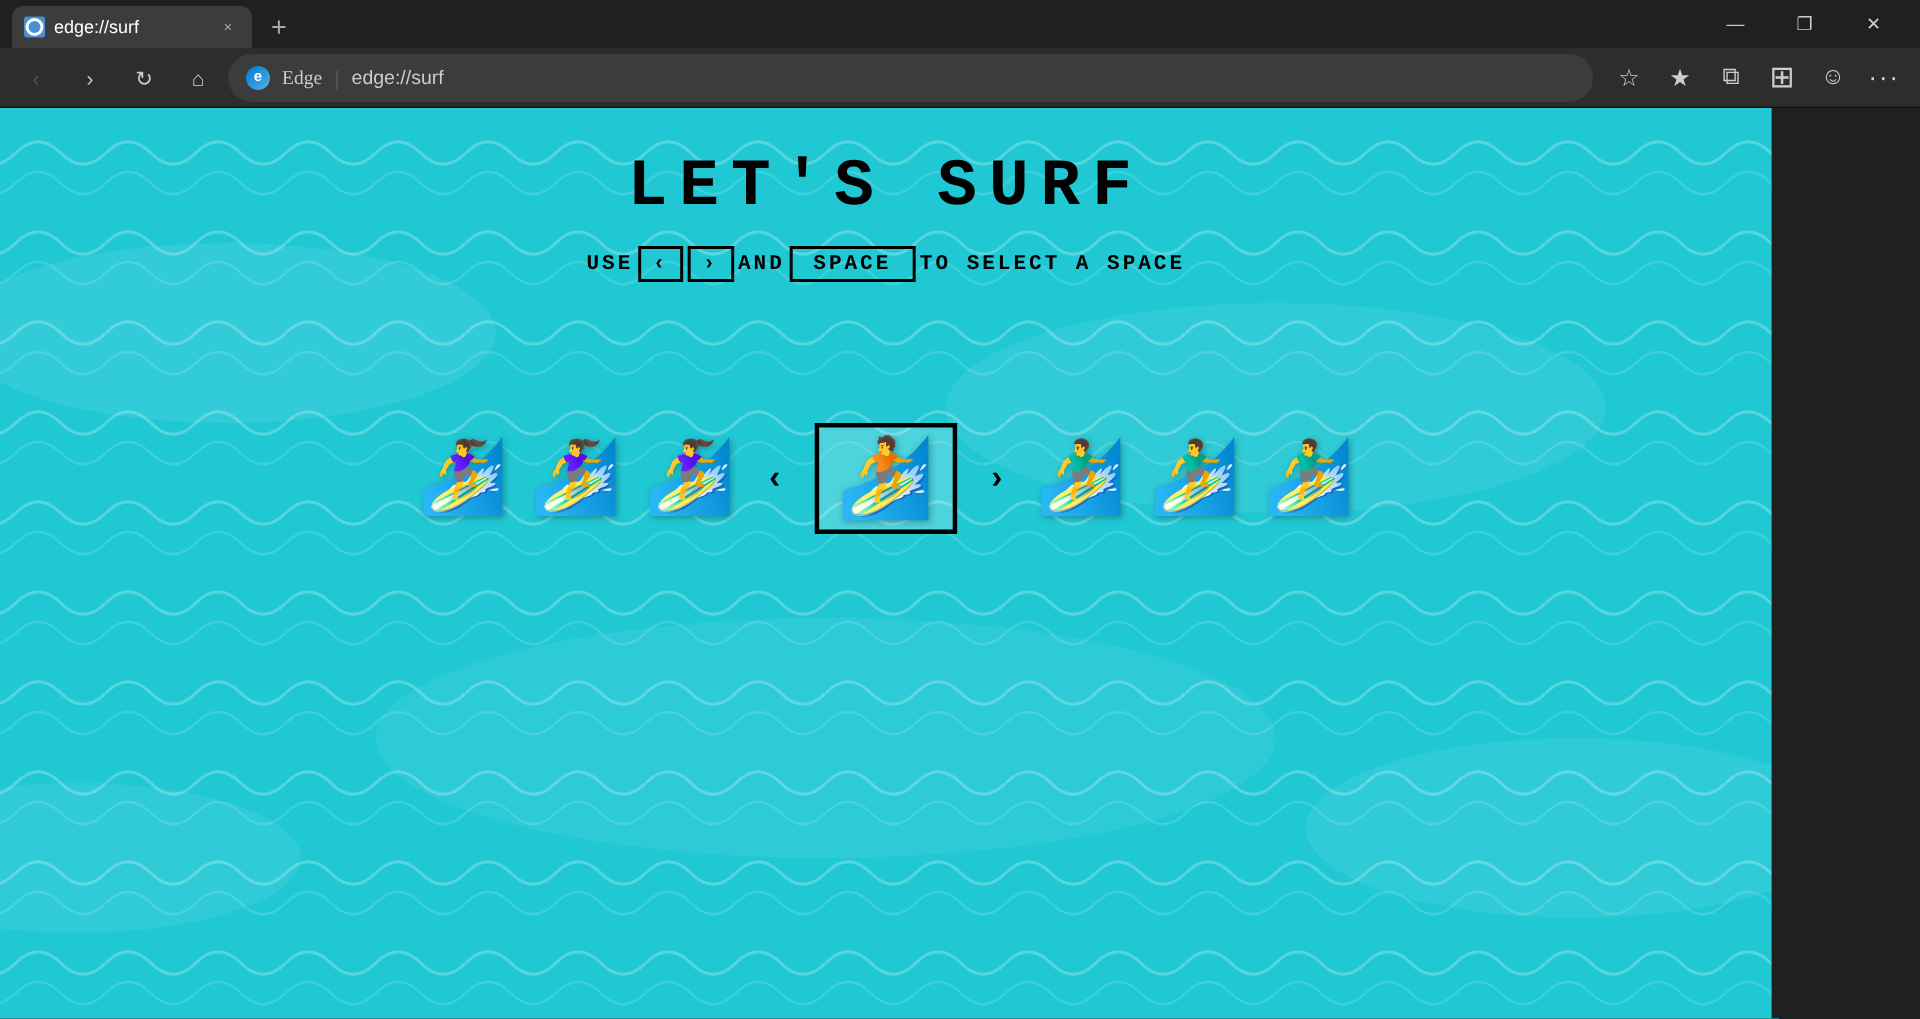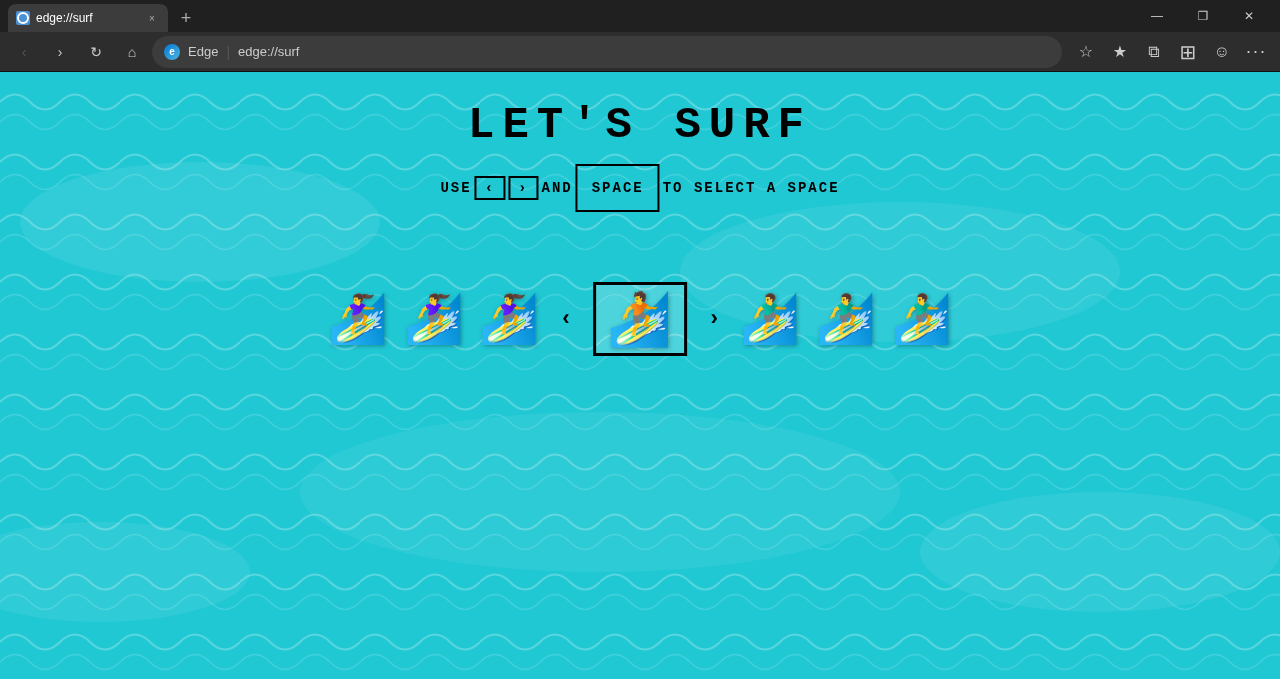--- a/index.html
+++ b/index.html
@@ -85,21 +85,21 @@
     .address-divider { color: #555; font-size: 14px; }
     .address-text { color: #ccc; font-size: 13px; }
     .toolbar-right { display: flex; align-items: center; gap: 2px; margin-left: 4px; }
     .toolbar-icon-btn {
       width: 32px; height: 32px; display: flex; align-items: center; justify-content: center;
       color: #ccc; font-size: 16px; border-radius: 4px; cursor: pointer;
     }
 
     
     .game-area {
-      width: 1280px;
+      width: 1181px;
       height: 607px;
       background: #20c8d4;
       position: relative;
       overflow: hidden;
     }
 
     
     .game-title {
       position: absolute;
       top: 28px;
@@ -133,21 +133,21 @@
     .key-box {
       border: 2px solid #000;
       padding: 2px 8px;
       font-family: 'Courier New', monospace;
       font-size: 14px;
       font-weight: bold;
       background: transparent;
       min-width: 28px;
       text-align: center;
     }
-    .key-box.wide { padding: 14px 14px; }
+    .key-box.wide { padding: 2px 14px; }
 
     
     .surfer-carousel {
       position: absolute;
       top: 210px;
       left: 50%;
       transform: translateX(-50%);
       display: flex;
       align-items: center;
       gap: 16px;
@@ -206,21 +206,21 @@
 
 <div class="toolbar">
   <div class="nav-btn disabled">‹</div>
   <div class="nav-btn">›</div>
   <div class="nav-btn">↻</div>
   <div class="nav-btn">⌂</div>
   <div class="address-bar">
     <div class="edge-icon">
       <span>e</span>
     </div>
-    <span style="color:#ccc;font-size:13px;">Edge</span>
+    <span style="color:#ccc;font-size:13px;font-family:Liberation Serif, serif;">Edge</span>
     <span class="address-divider">|</span>
     <span class="address-text">edge://surf</span>
   </div>
   <div class="toolbar-right">
     <div class="toolbar-icon-btn">☆</div>
     <div class="toolbar-icon-btn">★</div>
     <div class="toolbar-icon-btn">⧉</div>
     <div class="toolbar-icon-btn" style="font-size:20px;">⊞</div>
     <div class="toolbar-icon-btn">☺</div>
     <div class="toolbar-icon-btn" style="font-size:18px;letter-spacing:1px;">···</div>

